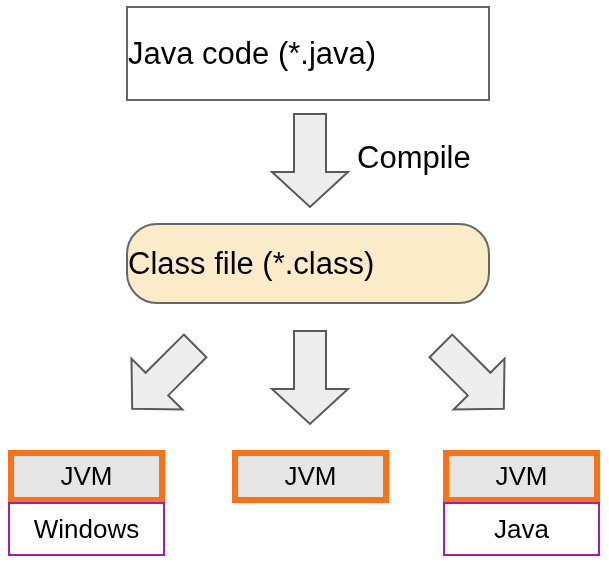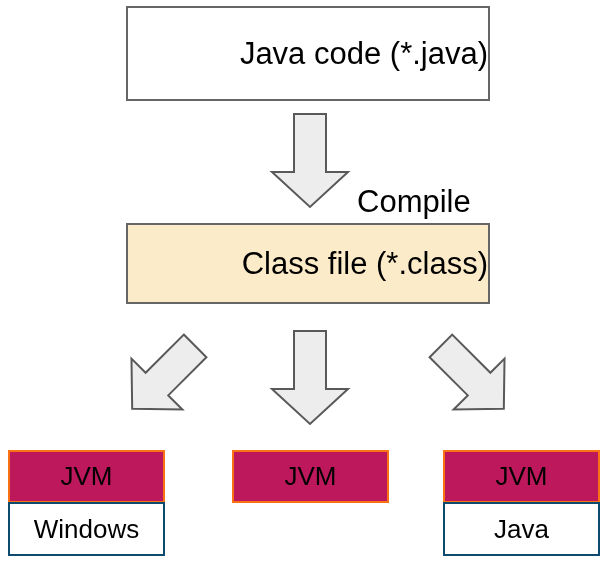--- a/index.html
+++ b/index.html
@@ -17,68 +17,69 @@
     height: 565px;
     background: #ffffff;
     overflow: hidden;
   }
   .node-box {
     position: absolute;
     box-sizing: border-box;
     border: 2px solid #666666;
     display: flex;
     align-items: center;
-    justify-content: flex-end;
+    justify-content: flex-start;
     color: #000000;
     text-align: center;
     line-height: 1.15;
   }
   #java-code-box {
     left: 126px;
     top: 6px;
     width: 364px;
     height: 95px;
     background: #ffffff;
     font-size: 31px;
   }
   #class-file-box {
     left: 126px;
     top: 223px;
     width: 364px;
     height: 81px;
     background: #fcebc8;
     font-size: 31px;
+    border-radius: 31px;
   }
   .jvm-stack {
     position: absolute;
     box-sizing: border-box;
   }
   .jvm-header {
     position: absolute;
     box-sizing: border-box;
     left: 0;
     top: 0;
     width: 100%;
     height: 53px;
-    border: 2px solid #f97316;
-    background: #be185d;
+    border: 6px solid #f97316;
+    background: #e5e5e5;
     display: flex;
     align-items: center;
     justify-content: center;
     font-size: 26px;
     color: #000000;
   }
   .jvm-os {
     position: absolute;
     box-sizing: border-box;
     left: 0;
     top: 52px;
     width: 100%;
     height: 54px;
-    border: 2px solid #0c4a6e;
+    border: 2px solid #a21caf;
     background: #ffffff;
     display: flex;
     align-items: center;
     justify-content: center;
     font-size: 26px;
     color: #000000;
   }
   #jvm-windows-stack { left: 8px;   top: 450px; width: 157px; height: 106px; }
   #jvm-macos-stack   { left: 232px; top: 450px; width: 157px; height: 106px; }
   #jvm-linux-stack   { left: 443px; top: 450px; width: 157px; height: 106px; }
@@ -98,21 +99,20 @@
   #fanout-arrow-center { left: 268px; top: 327px; width: 84px;  height: 100px; }
   #fanout-arrow-right  { left: 420px; top: 327px; width: 104px; height: 100px; }
 
   #compile-label {
     position: absolute;
     left: 357px;
     top: 140px;
     font-size: 31px;
     color: #000000;
     white-space: nowrap;
-    margin-top: 44px;
   }
 </style>
 </head>
 <body>
 
 <div id="diagram-root">
 
   <div class="node-box" id="java-code-box">
     <span>Java code (*.java)</span>
   </div>

